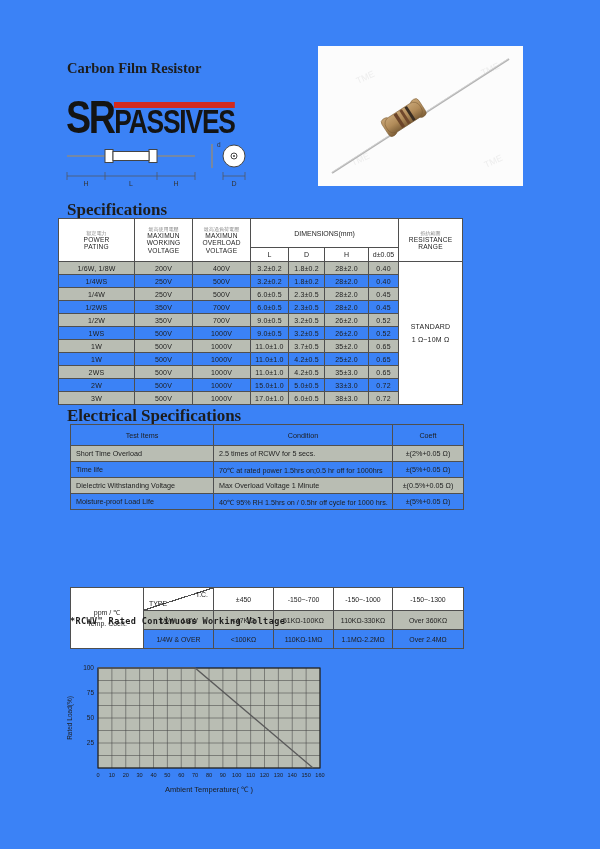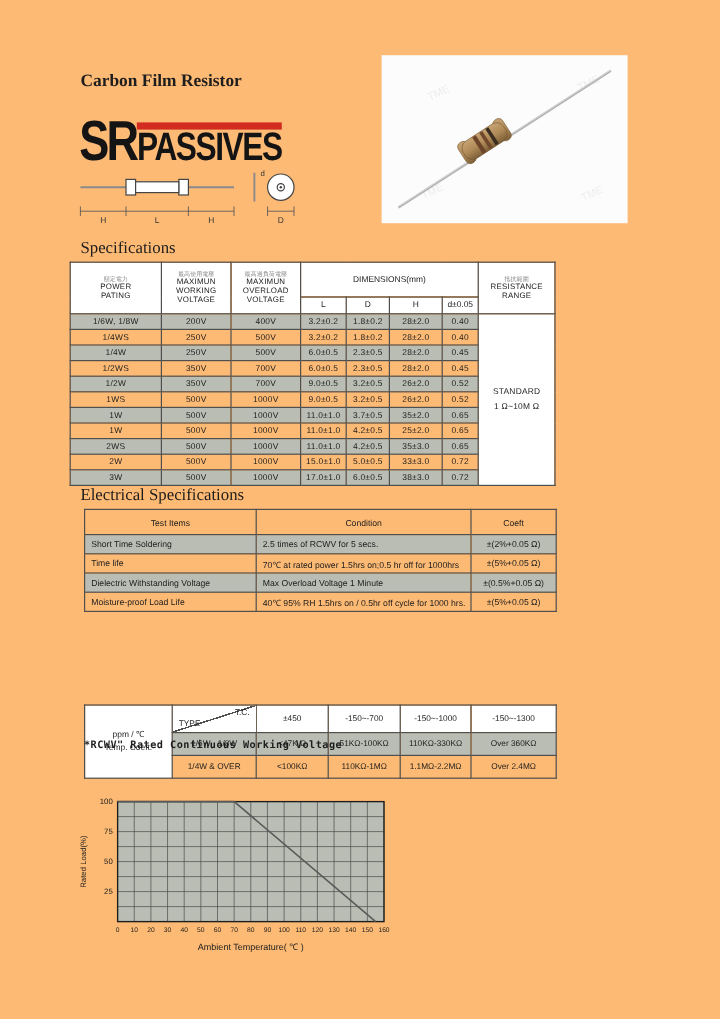--- a/index.html
+++ b/index.html
@@ -1,19 +1,19 @@
 <!DOCTYPE html>
 <html><head>
 <meta charset="utf-8">
 <style>
   html,body{margin:0;padding:0;background:#e9e9e9;}
-  .page{position:relative;width:600px;height:849px;background:#fdba74;margin:0 auto;overflow:hidden;
+  .page{position:relative;width:600px;height:849px;background:#3b82f6;margin:0 auto;overflow:hidden;
         font-family:"Liberation Sans",sans-serif;color:#1d1d1d;}
   .title{position:absolute;left:67px;top:60px;font-family:"Liberation Serif",serif;font-weight:bold;font-size:14.5px;}
-  .sec-heading{position:absolute;font-family:"Liberation Serif",serif;font-weight:normal;font-size:14px;}
+  .sec-heading{position:absolute;font-family:"Liberation Serif",serif;font-weight:bold;font-size:17px;}
   
   .logo{position:absolute;left:66px;top:99px;display:flex;align-items:flex-end;transform:scaleX(.8);transform-origin:left bottom;font-weight:bold;color:#141414;}
   .logo-sr{font-size:47px;line-height:35px;letter-spacing:-3px;}
   .logo-right{display:flex;flex-direction:column;margin-left:1px;}
   .logo-bar{height:6px;background:#d22b1f;margin-bottom:1px;width:100%;}
   .logo-passives{font-size:33px;line-height:25px;letter-spacing:-1.5px;}
   
   .outline-svg{position:absolute;left:64px;top:138px;}
   .photo{position:absolute;left:318px;top:46px;width:205px;height:140px;background:#fcfcfc;}
   
@@ -273,21 +273,21 @@
       </colgroup>
     <thead>
       <tr>
         <th>Test Items</th>
         <th>Condition</th>
         <th>Coeft</th>
       </tr>
     </thead>
     <tbody>
         <tr class="shade">
-          <td class="left">Short Time Soldering</td>
+          <td class="left">Short Time Overload</td>
           <td class="left">2.5 times of RCWV for 5 secs.</td>
           <td>±(2%+0.05 Ω)</td>
         </tr>
         <tr>
           <td class="left">Time life</td>
           <td class="left">70℃ at rated power 1.5hrs on;0.5 hr off for 1000hrs</td>
           <td>±(5%+0.05 Ω)</td>
         </tr>
         <tr class="shade">
           <td class="left">Dielectric Withstanding Voltage</td>

